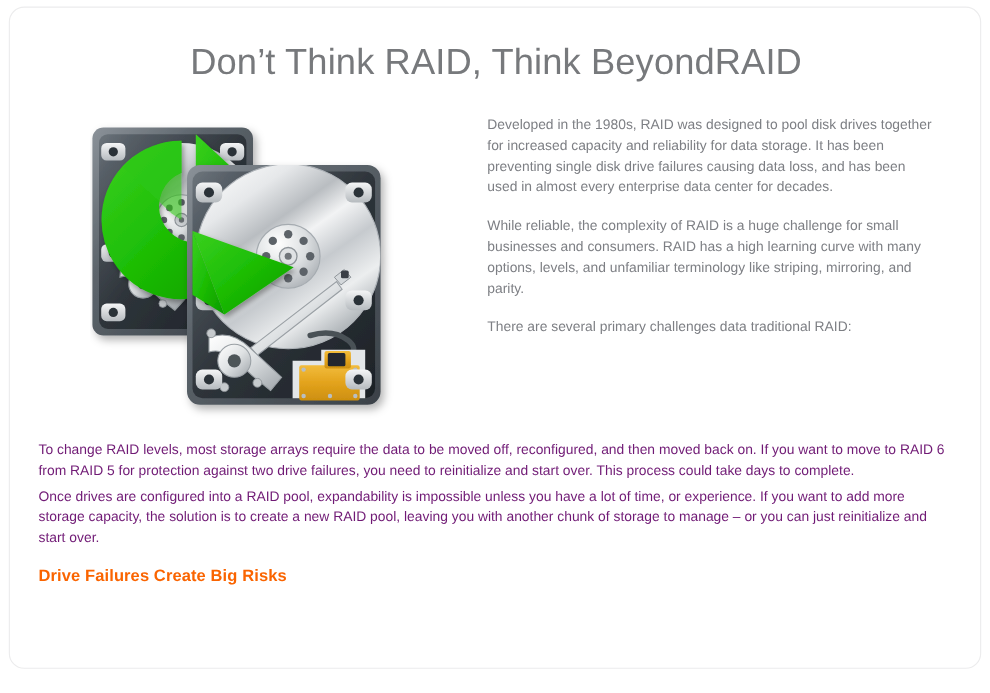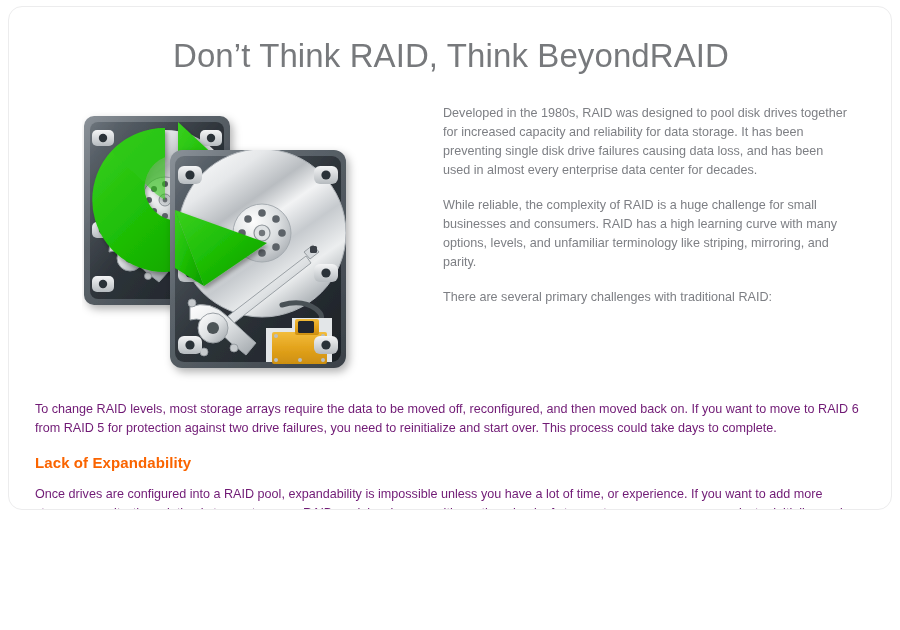--- a/index.html
+++ b/index.html
@@ -6,21 +6,21 @@
   html, body {
     margin: 0; padding: 0;
     width: 900px; height: 630px;
     background: #ffffff;
     font-family: "Liberation Sans", sans-serif;
     overflow: hidden;
   }
   .page-frame {
     position: absolute;
     left: 8px; top: 6px;
-    width: 884px; height: 504px;
+    width: 884px; height: 602px;
     background: #ffffff;
     border: 1px solid #ececed;
     border-radius: 14px;
     overflow: hidden;
   }
   .content {
     position: absolute;
     left: 0; top: 0;
     width: 884px; height: 618px;
     padding: 0 18px;
@@ -315,30 +315,29 @@
               <path d="M93 110 L185 143 L122 186 Z" fill="url(#greenG)"></path>
               <path d="M93 110 L93 168 L122 186 Z" fill="url(#greenG)"></path>
             </g>
           </svg>
         </div>
       </div>
 
       <div class="hero-text">
         <p>Developed in the 1980s, RAID was designed to pool disk drives together for increased capacity and reliability for data storage. It has been preventing single disk drive failures causing data loss, and has been used in almost every enterprise data center for decades.</p>
         <p>While reliable, the complexity of RAID is a huge challenge for small businesses and consumers. RAID has a high learning curve with many options, levels, and unfamiliar terminology like striping, mirroring, and parity.</p>
-        <p>There are several primary challenges with traditional RAID:</p>
+        <p>There are several primary challenges data traditional RAID:</p>
       </div>
     </div>
 
     <div class="challenges">
       <div class="challenge">
         <p class="challenge-body">To change RAID levels, most storage arrays require the data to be moved off, reconfigured, and then moved back on. If you want to move to RAID 6 from RAID 5 for protection against two drive failures, you need to reinitialize and start over. This process could take days to complete.</p>
       </div>
       <div class="challenge">
-        <h2 class="challenge-title">Lack of Expandability</h2>
         <p class="challenge-body">Once drives are configured into a RAID pool, expandability is impossible unless you have a lot of time, or experience. If you want to add more storage capacity, the solution is to create a new RAID pool, leaving you with another chunk of storage to manage – or you can just reinitialize and start over.</p>
       </div>
       <div class="challenge">
         <h2 class="challenge-title">Drive Failures Create Big Risks</h2>
 
       </div>
     </div>
 
   </div>
 </div>

